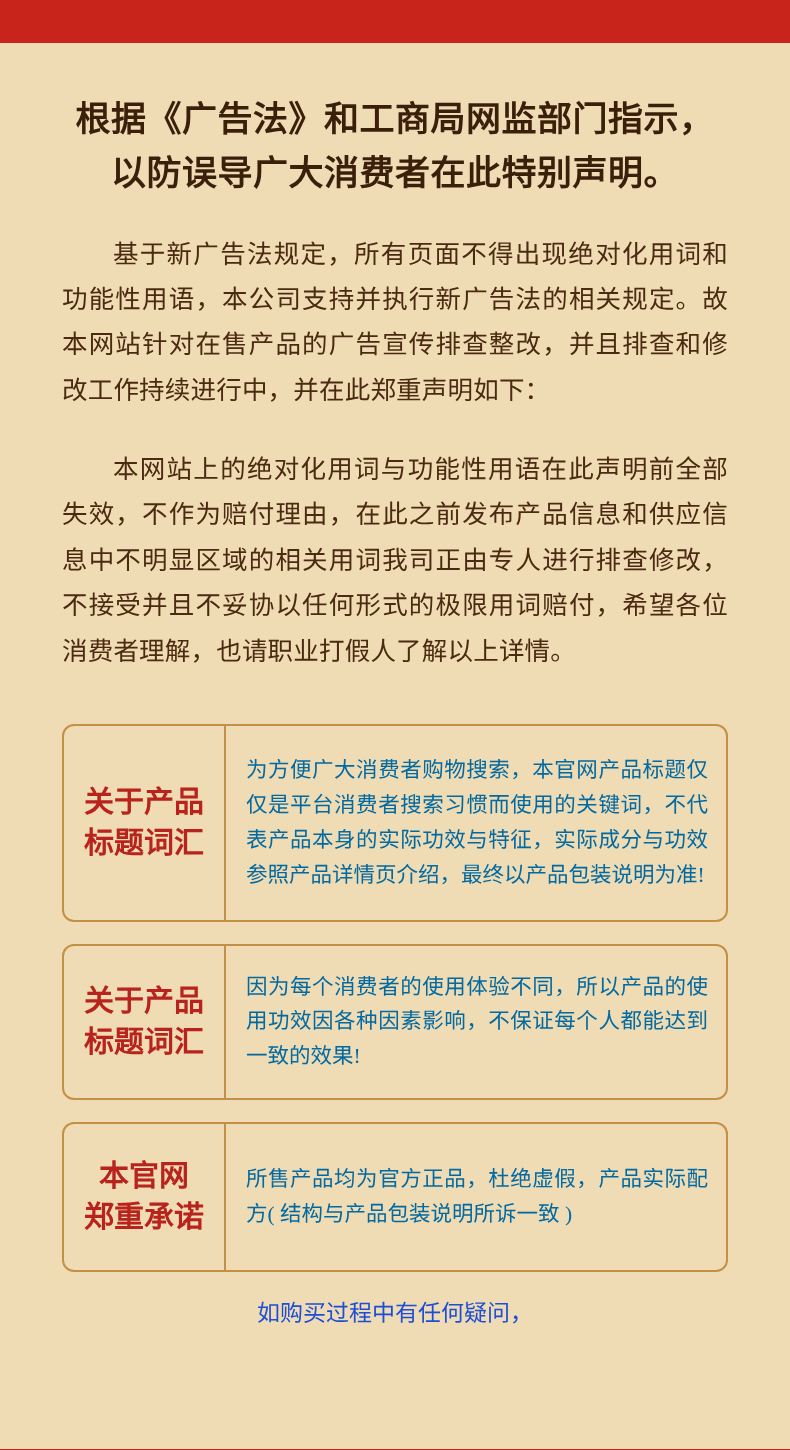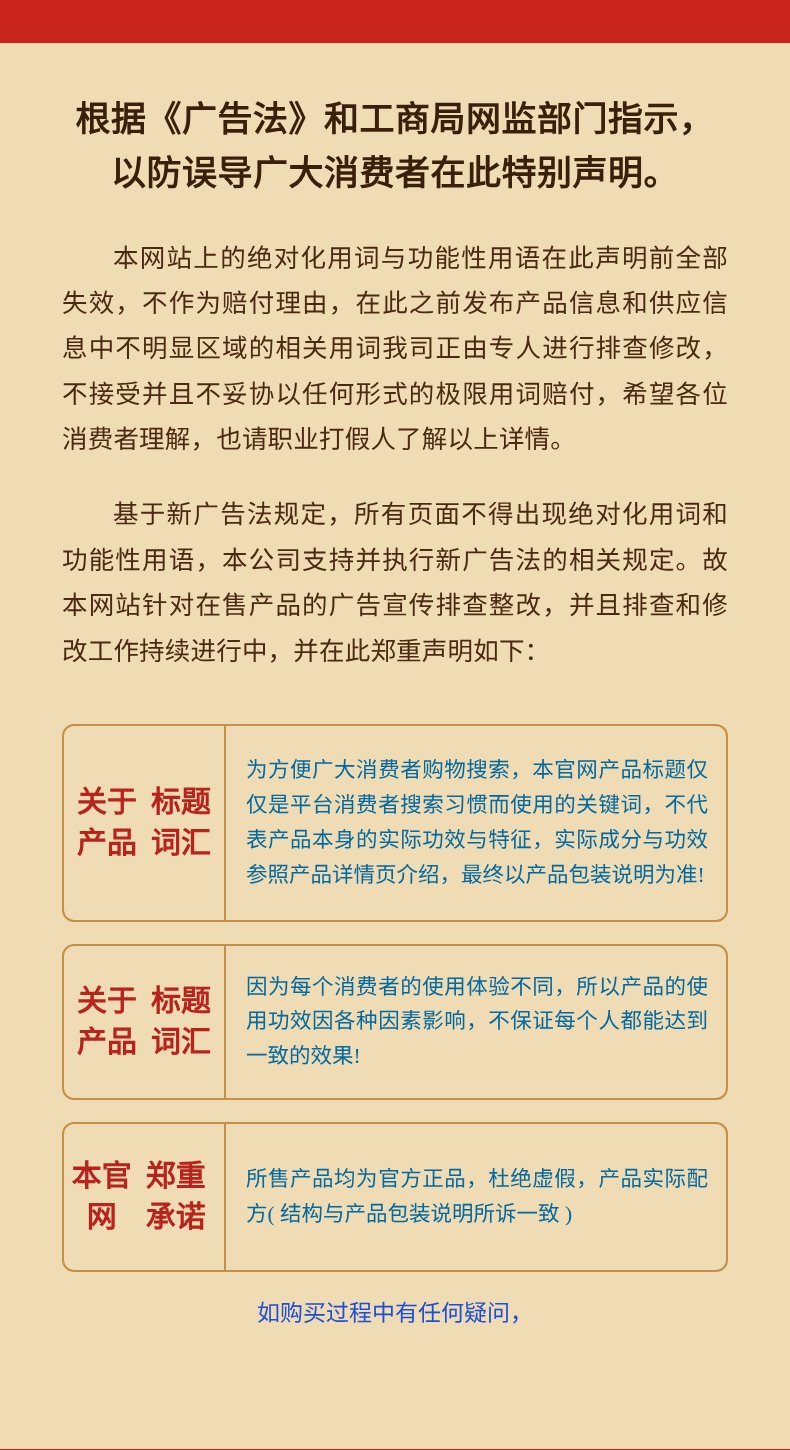--- a/index.html
+++ b/index.html
@@ -85,21 +85,21 @@
     border-radius: 12px;
     display: flex;
     align-items: stretch;
     margin-bottom: 22px;
     background: transparent;
     box-sizing: border-box;
   }
   .card-title {
     flex: 0 0 162px;
     display: flex;
-    flex-direction: row;
+    flex-direction: column;
     align-items: center;
     justify-content: center;
     color: #b8231d;
     font-size: 30px;
     font-weight: bold;
     line-height: 1.35;
     padding: 16px 6px;
     box-sizing: border-box;
     border-right: 2px solid #c48f46;
     text-align: center;
@@ -135,23 +135,23 @@
 
   <div class="top-bar"></div>
 
   <div class="sheet">
 
     <h1 class="headline">
       <span class="l1">根据《广告法》和工商局网监部门指示，</span>
       <span class="l2">以防误导广大消费者在此特别声明。</span>
     </h1>
 
+    <p class="body-block p1">基于新广告法规定，所有页面不得出现绝对化用词和功能性用语，本公司支持并执行新广告法的相关规定。故本网站针对在售产品的广告宣传排查整改，并且排查和修改工作持续进行中，并在此郑重声明如下：</p>
+
     <p class="body-block p2">本网站上的绝对化用词与功能性用语在此声明前全部失效，不作为赔付理由，在此之前发布产品信息和供应信息中不明显区域的相关用词我司正由专人进行排查修改，不接受并且不妥协以任何形式的极限用词赔付，希望各位消费者理解，也请职业打假人了解以上详情。</p>
-
-    <p class="body-block p1">基于新广告法规定，所有页面不得出现绝对化用词和功能性用语，本公司支持并执行新广告法的相关规定。故本网站针对在售产品的广告宣传排查整改，并且排查和修改工作持续进行中，并在此郑重声明如下：</p>
 
     <div class="cards">
 
       <div class="card c1">
         <div class="card-title">
           <span>关于产品</span>
           <span>标题词汇</span>
         </div>
         <div class="card-body">为方便广大消费者购物搜索，本官网产品标题仅仅是平台消费者搜索习惯而使用的关键词，不代表产品本身的实际功效与特征，实际成分与功效参照产品详情页介绍，最终以产品包装说明为准!</div>
       </div>

